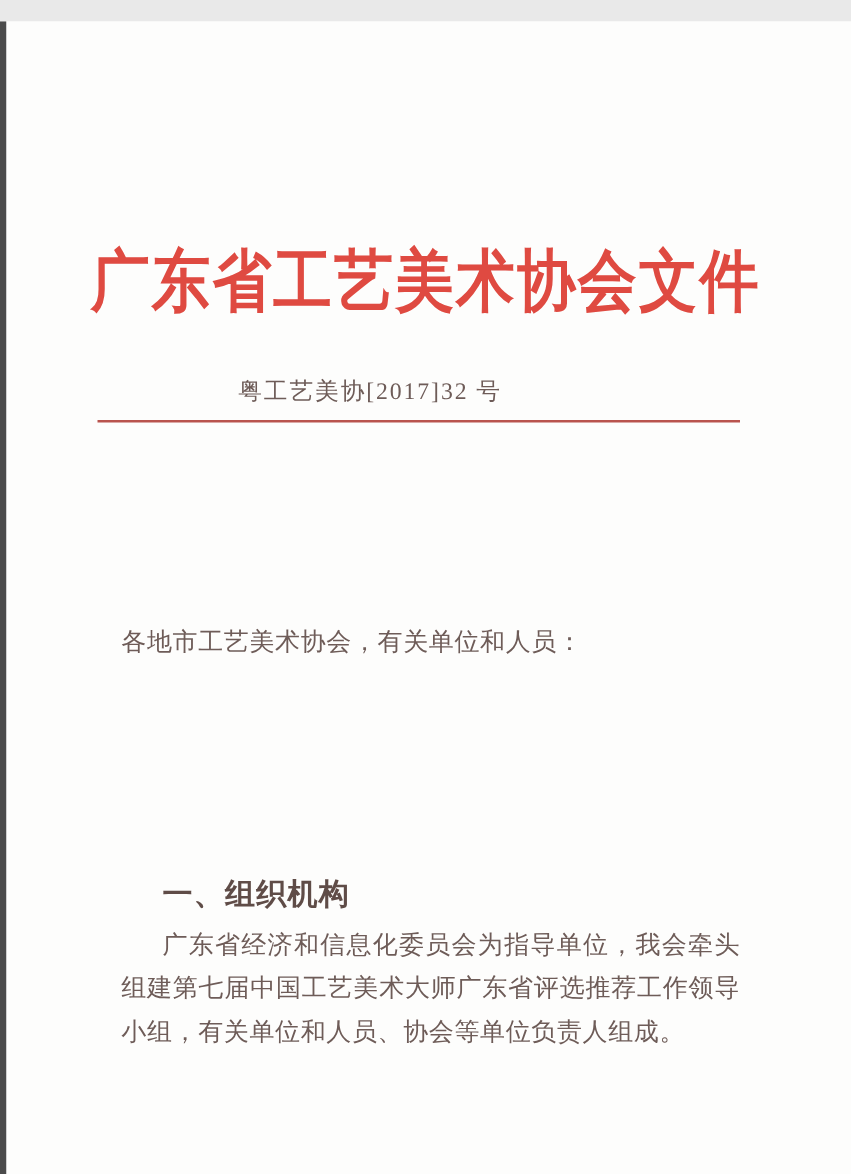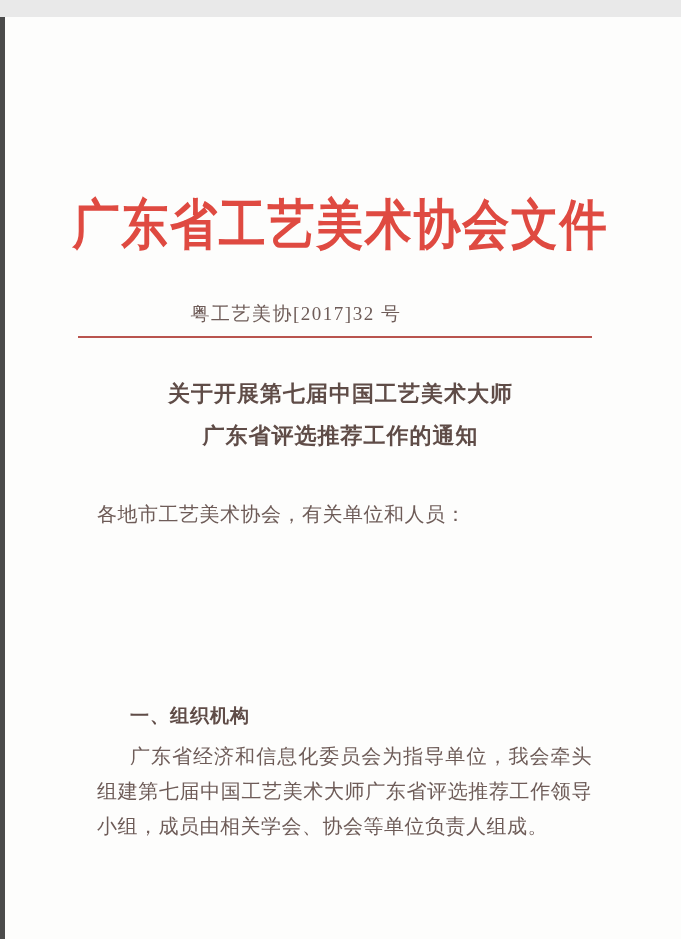--- a/index.html
+++ b/index.html
@@ -66,43 +66,39 @@
     font-size:20px;line-height:35px;
     color:var(--body-text);
     text-align:justify;
     text-indent:33px;
     letter-spacing:0.5px;
   }
   .para1{top:524px;}
   .para2{top:722px;}
   .section-heading{
     position:absolute;left:97px;top:686px;width:495px;
-    font-size:19px;line-height:26px;
+    font-size:24px;line-height:26px;
     font-weight:bold;
     color:var(--title-text);
     text-indent:33px;
     letter-spacing:1px;
   }
 </style>
 </head>
 <body>
 
 <div class="page">
   <div class="scan-edge"></div>
 
   <h1 class="org-header">广东省工艺美术协会文件</h1>
 
   <div class="doc-number">粤工艺美协[2017]32 号</div>
 
   <div class="red-divider"></div>
 
-  <div class="doc-title">
-    <div>关于开展第七届中国工艺美术大师</div>
-    <div>广东省评选推荐工作的通知</div>
-  </div>
 
   <div class="salutation">各地市工艺美术协会，有关单位和人员：</div>
 
 
   <div class="section-heading">一、组织机构</div>
 
-  <p class="body-para para2">广东省经济和信息化委员会为指导单位，我会牵头组建第七届中国工艺美术大师广东省评选推荐工作领导小组，成员由相关学会、协会等单位负责人组成。</p>
+  <p class="body-para para2">广东省经济和信息化委员会为指导单位，我会牵头组建第七届中国工艺美术大师广东省评选推荐工作领导小组，有关单位和人员、协会等单位负责人组成。</p>
 </div>
 
 </body></html>

